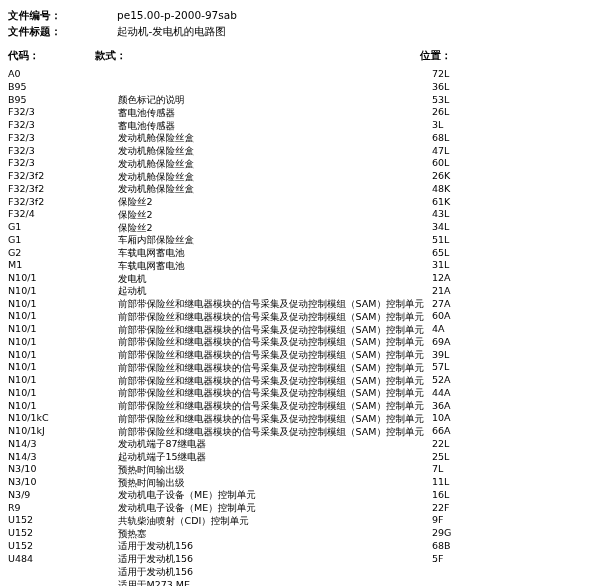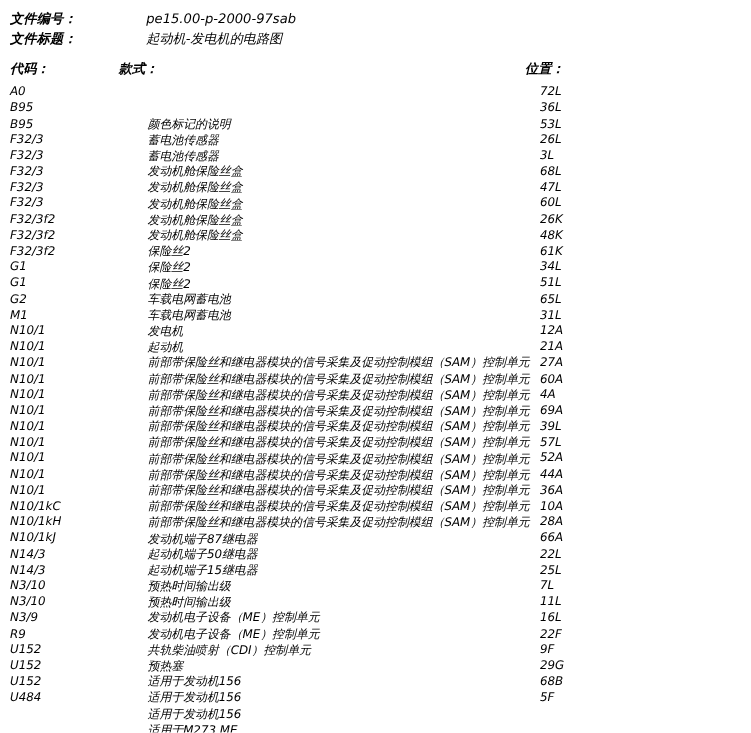--- a/index.html
+++ b/index.html
@@ -13,21 +13,20 @@
     overflow: hidden;
     font-family: "DejaVu Sans", "Liberation Sans", sans-serif;
     color: #000000;
     -webkit-font-smoothing: none;
   }
   .page {
     position: relative;
     width: 546px;
     height: 586px;
     background: #ffffff;
-    font-style: italic;
   }
 
   
   .doc-header {
     position: absolute;
     left: 0;
     top: 7px;
     width: 601px;
   }
   .meta-row {
@@ -193,20 +192,25 @@
         <span class="cell-code">F32/3f2</span>
         <span class="cell-model">保险丝2</span>
         <span class="cell-position">48K</span>
       </div>
       <div class="row">
         <span class="cell-code">F32/3f2</span>
         <span class="cell-model">保险丝2</span>
         <span class="cell-position">61K</span>
       </div>
       <div class="row">
+        <span class="cell-code">F32/4</span>
+        <span class="cell-model">车厢内部保险丝盒</span>
+        <span class="cell-position">43L</span>
+      </div>
+      <div class="row">
         <span class="cell-code">G1</span>
         <span class="cell-model">车载电网蓄电池</span>
         <span class="cell-position">34L</span>
       </div>
       <div class="row">
         <span class="cell-code">G1</span>
         <span class="cell-model">车载电网蓄电池</span>
         <span class="cell-position">51L</span>
       </div>
       <div class="row">
@@ -273,25 +277,20 @@
         <span class="cell-code">N10/1</span>
         <span class="cell-model">前部带保险丝和继电器模块的信号采集及促动控制模组（SAM）控制单元</span>
         <span class="cell-position">36A</span>
       </div>
       <div class="row">
         <span class="cell-code">N10/1kC</span>
         <span class="cell-model">发动机端子87继电器</span>
         <span class="cell-position">10A</span>
       </div>
       <div class="row">
-        <span class="cell-code">N10/1kH</span>
-        <span class="cell-model">起动机端子50继电器</span>
-        <span class="cell-position">28A</span>
-      </div>
-      <div class="row">
         <span class="cell-code">N10/1kJ</span>
         <span class="cell-model">起动机端子15继电器</span>
         <span class="cell-position">66A</span>
       </div>
       <div class="row">
         <span class="cell-code">N14/3</span>
         <span class="cell-model">预热时间输出级</span>
         <span class="cell-position">22L</span>
       </div>
       <div class="row">

